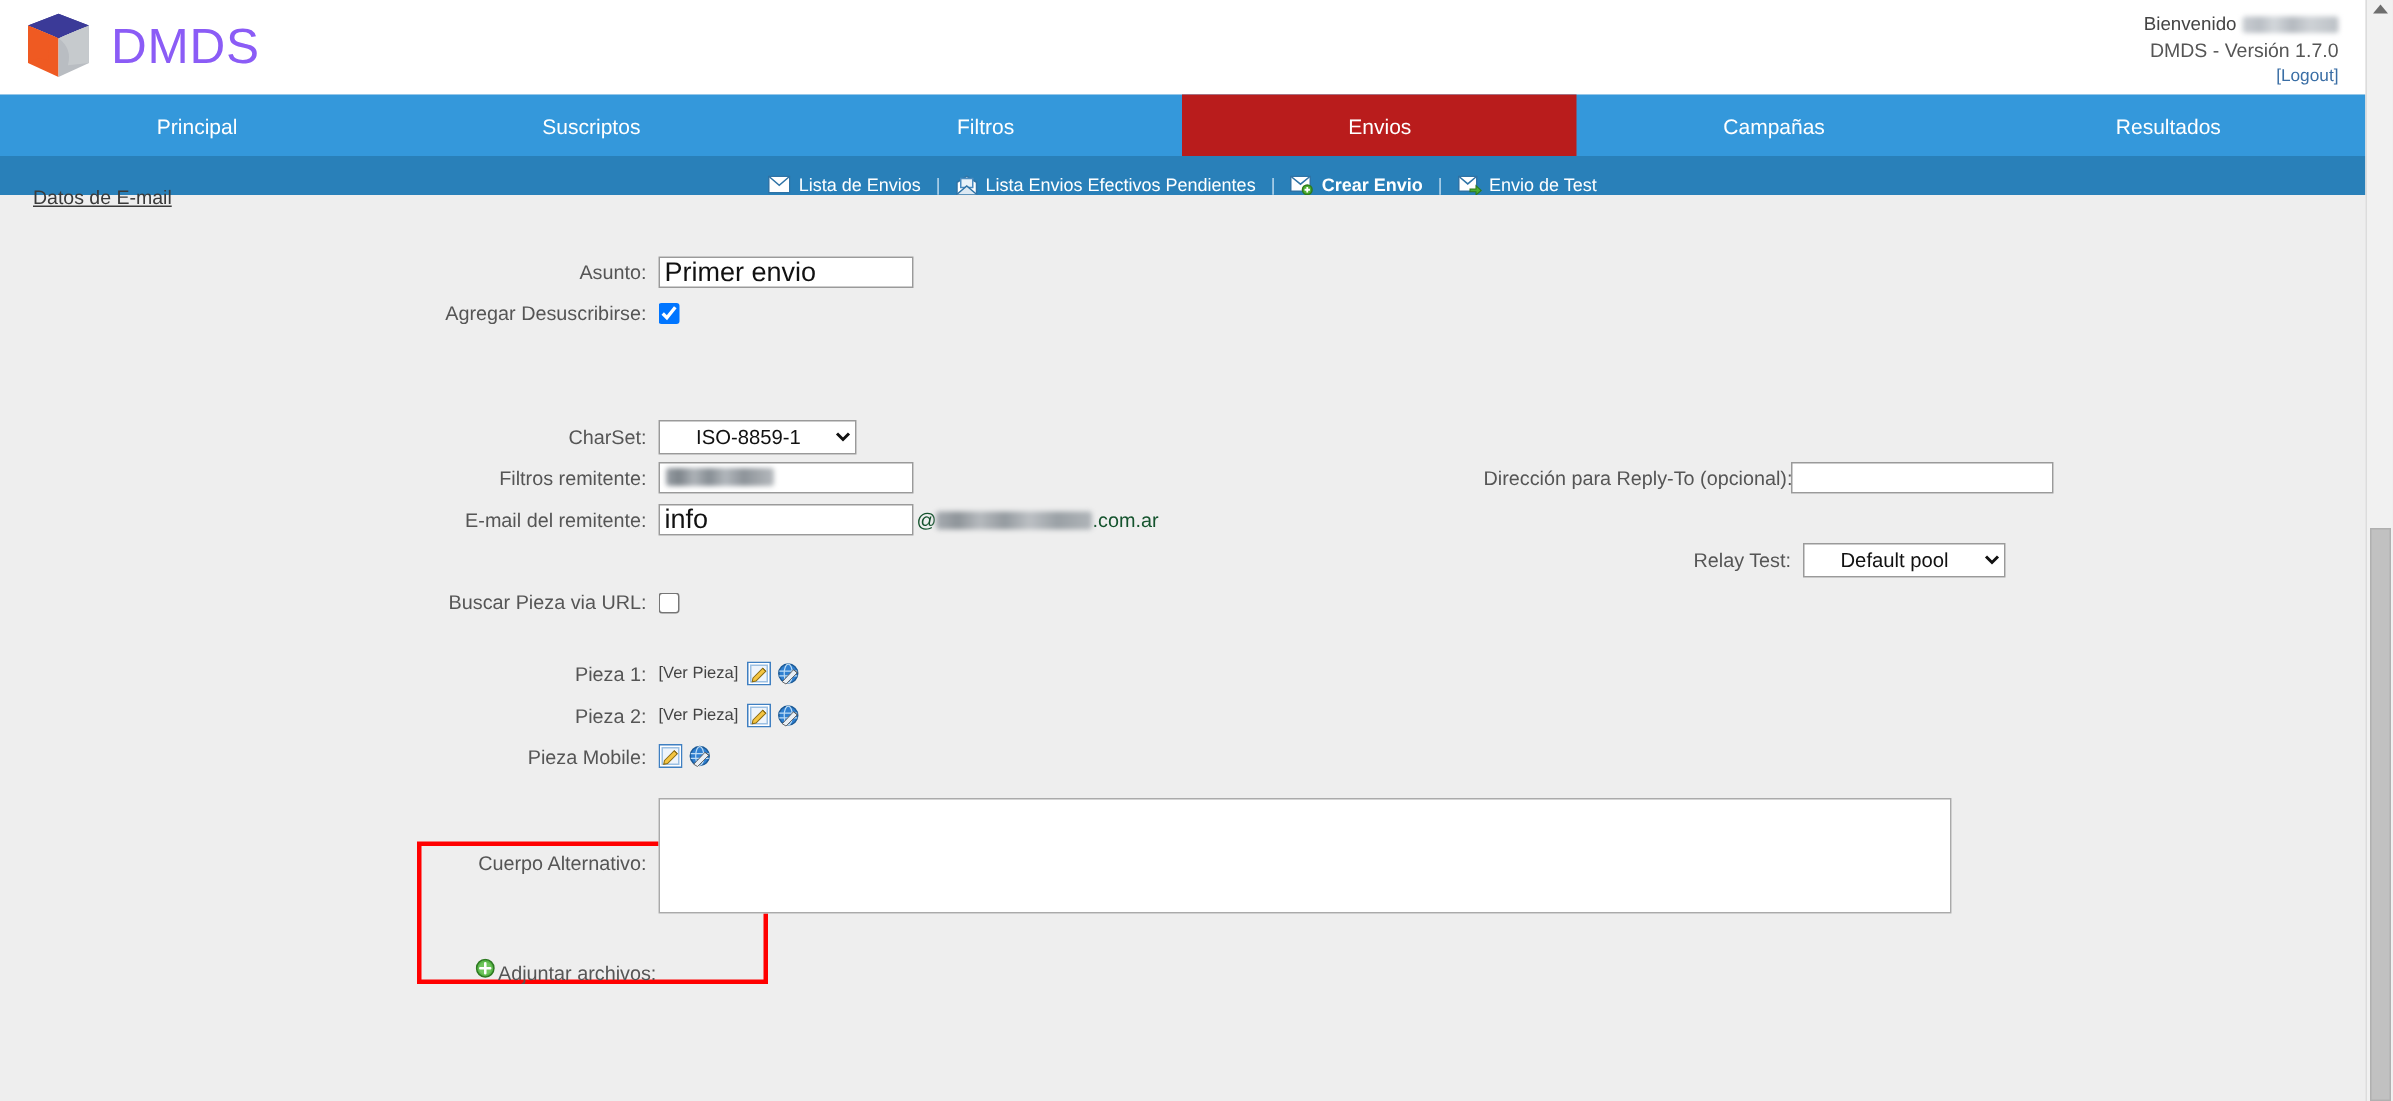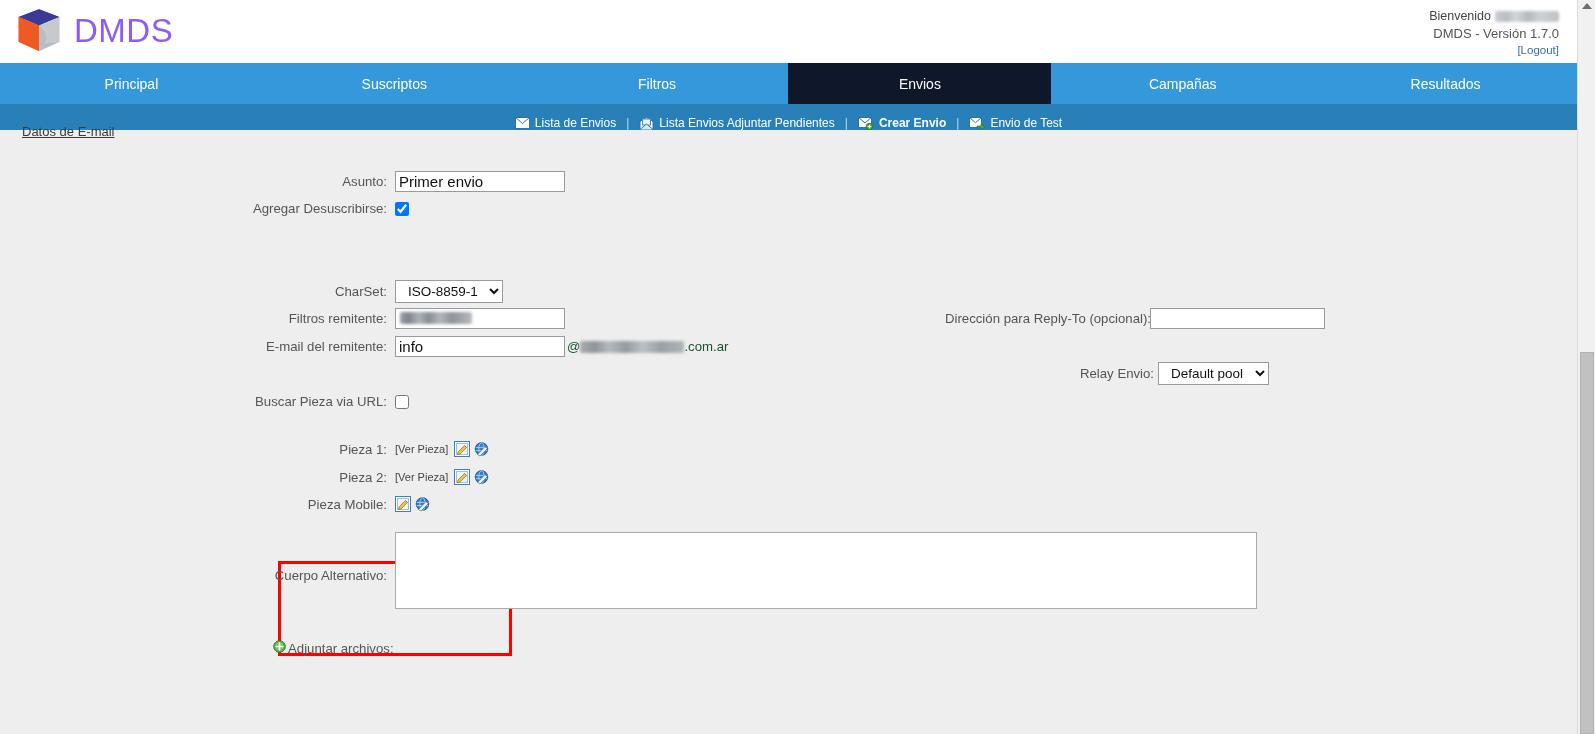--- a/index.html
+++ b/index.html
@@ -78,21 +78,21 @@
   .mainnav .tab {
     flex: 1 1 0;
     display: flex;
     align-items: center;
     justify-content: center;
     color: #ffffff;
     font-size: 14px;
     cursor: pointer;
     user-select: none;
   }
-  .mainnav .tab.active { background: #0f172a; }
+  .mainnav .tab.active { background: #b91c1c; }
 
   .subnav {
     position: absolute;
     top: 104px; left: 0;
     width: 1577px;
     height: 26px;
     background: #2980b9;
     display: flex;
     align-items: flex-end;
     justify-content: center;
@@ -127,32 +127,33 @@
     font-size: 13px;
     color: #3a3a3a;
     text-decoration: underline;
     white-space: nowrap;
   }
 
   .frow {
     position: absolute;
     display: flex;
     align-items: center;
+    margin-left: 44px;
   }
   .flabel {
     text-align: right;
     font-size: 13.2px;
     color: #555555;
     padding-right: 8px;
     white-space: nowrap;
   }
 
   input.txt {
     font-family: "Liberation Sans", sans-serif;
-    font-size: 15px;
+    font-size: 18px;
     color: #111;
     padding: 2px 3px;
     border: 1px solid #9a9a9a;
     background: #ffffff;
     height: 21px;
     outline: none;
   }
   input.txt.readonly { color: transparent; }
 
   .blurtext {
@@ -172,21 +173,21 @@
     border-radius: 2px;
   }
 
   select.sel {
     font-family: "Liberation Sans", sans-serif;
     font-size: 13.5px;
     color: #111;
     border: 1px solid #9a9a9a;
     background: #ffffff;
     height: 23px;
-    padding: 1px 8px;
+    padding: 1px 20px;
   }
 
   input.cb {
     width: 14px; height: 14px;
     margin: 0;
     cursor: pointer;
   }
 
   textarea.ta {
     font-family: "Liberation Sans", sans-serif;
@@ -298,21 +299,21 @@
     </div>
 
     <span class="sep">|</span>
 
     <div class="item">
       <svg width="15" height="13" viewBox="0 0 15 13">
         <path d="M1 4.5 L7.5 0.5 L14 4.5 L14 12.5 L1 12.5 Z" fill="#ffffff" stroke="#2f73a6"></path>
         <rect x="3.5" y="2" width="8" height="6" fill="#e9f2f9" stroke="#4a8bc0"></rect>
         <path d="M1 12.5 L7.5 7 L14 12.5" fill="#dde9f3" stroke="#2f73a6"></path>
       </svg>
-      <span>Lista Envios Adjuntar Pendientes</span>
+      <span>Lista Envios Efectivos Pendientes</span>
     </div>
 
     <span class="sep">|</span>
 
     <div class="item bold">
       <svg width="16" height="13" viewBox="0 0 16 13">
         <rect x="0.5" y="0.5" width="13" height="10" fill="#ffffff" stroke="#2f73a6"></rect>
         <path d="M0.5 0.5 L7 5.8 L13.5 0.5" fill="none" stroke="#2f73a6"></path>
         <circle cx="11.5" cy="9.5" r="3.2" fill="#4caf2f" stroke="#2f7a1c"></circle>
         <path d="M11.5 7.7 V11.3 M9.7 9.5 H13.3" stroke="#ffffff" stroke-width="1.2"></path>
@@ -366,21 +367,21 @@
       <input class="txt" style="width: 170px;" type="text" value="info">
       <span style="font-size:13.2px;color:#14532d;margin-left:2px;"><span>@</span><span class="blurdomain"></span><span>.com.ar</span></span>
     </div>
 
     <div class="frow" style="left:945px; top:178px;">
       <div class="flabel" style="width:205px;">Dirección para Reply-To (opcional):</div>
       <input class="txt" style="width: 175px;" type="text" value="">
     </div>
 
     <div class="frow" style="left:1080px; top:232px;">
-      <div class="flabel" style="width:78px;">Relay Envio:</div>
+      <div class="flabel" style="width:78px;">Relay Test:</div>
       <select class="sel">
         <option>Default pool</option>
       </select>
     </div>
 
     <div class="frow" style="left:250px; top:264px; width:330px;">
       <div class="flabel" style="width:145px;">Buscar Pieza via URL:</div>
       <input class="cb" type="checkbox" style="">
     </div>
 

